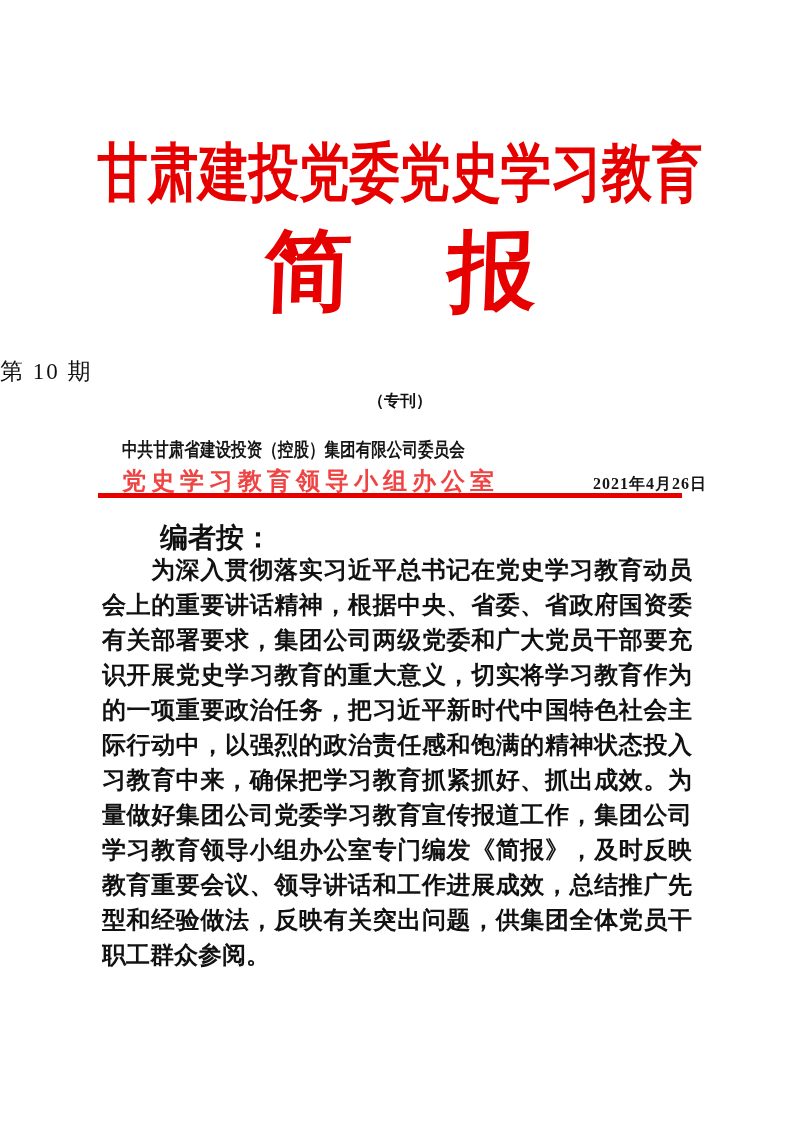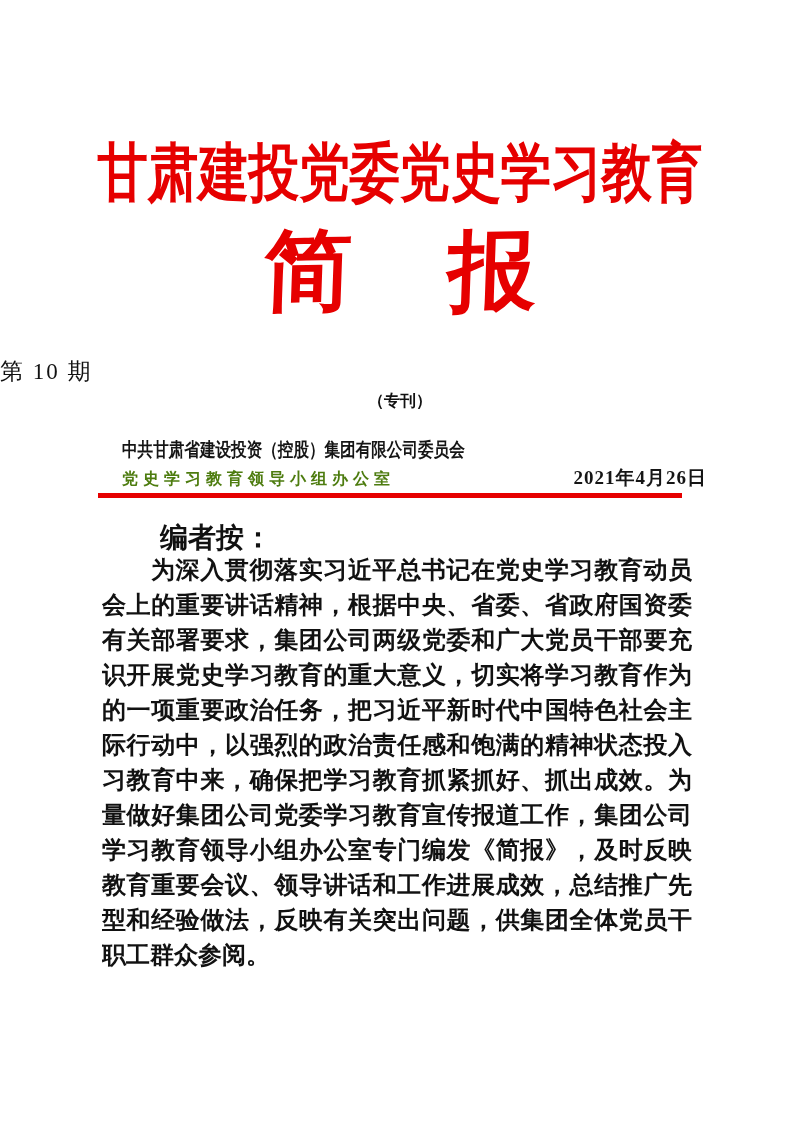--- a/index.html
+++ b/index.html
@@ -92,28 +92,28 @@
   .issuer-row {
     position: absolute;
     top: 457px;
     left: 122px;
     right: 93px;
     display: flex;
     justify-content: space-between;
     align-items: baseline;
   }
   .issuer-line2 {
+    font-size: 24px;
+    font-weight: 700;
+    letter-spacing: 5px;
+    white-space: nowrap;
+    color: #ef4444;
+  }
+  .issue-date {
     font-size: 16px;
-    font-weight: 700;
-    letter-spacing: 5px;
-    white-space: nowrap;
-    color: #4d7c0f;
-  }
-  .issue-date {
-    font-size: 19px;
     font-weight: 700;
     letter-spacing: 1px;
     white-space: nowrap;
     color: #151515;
   }
   .masthead-divider {
     position: absolute;
     top: 485px;
     left: 98px;
     width: 584px;

